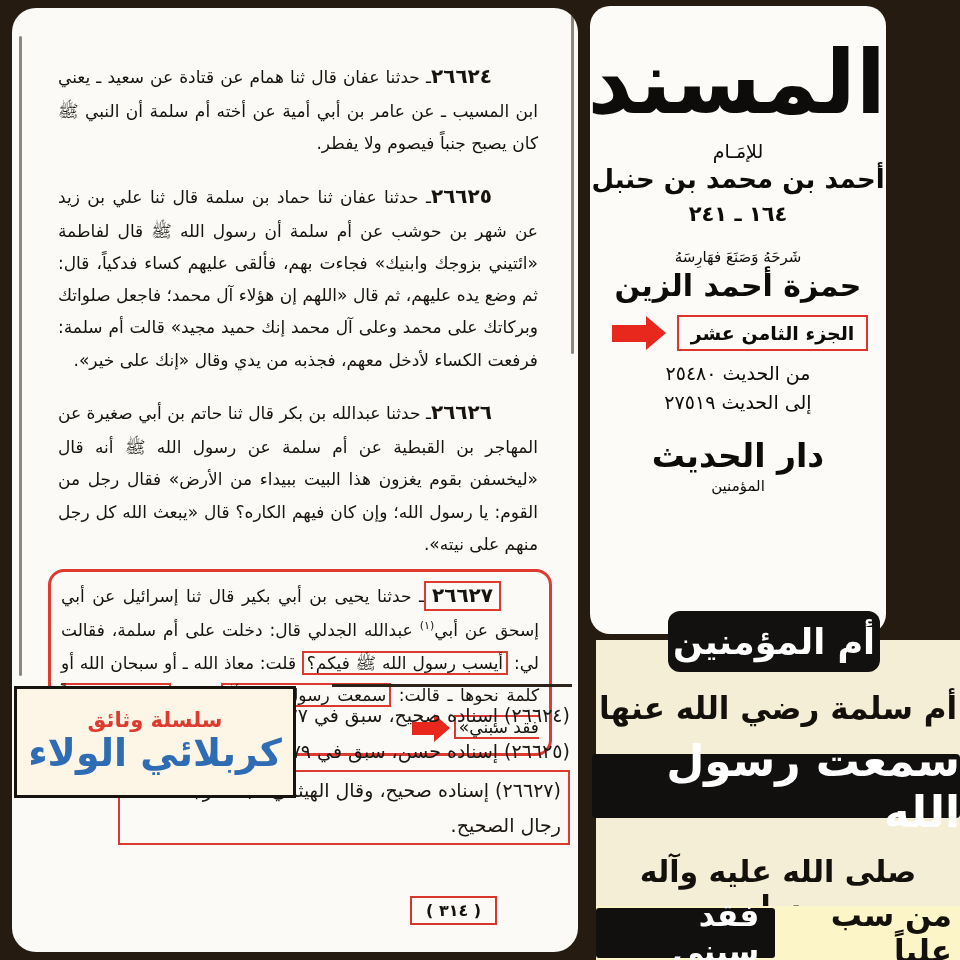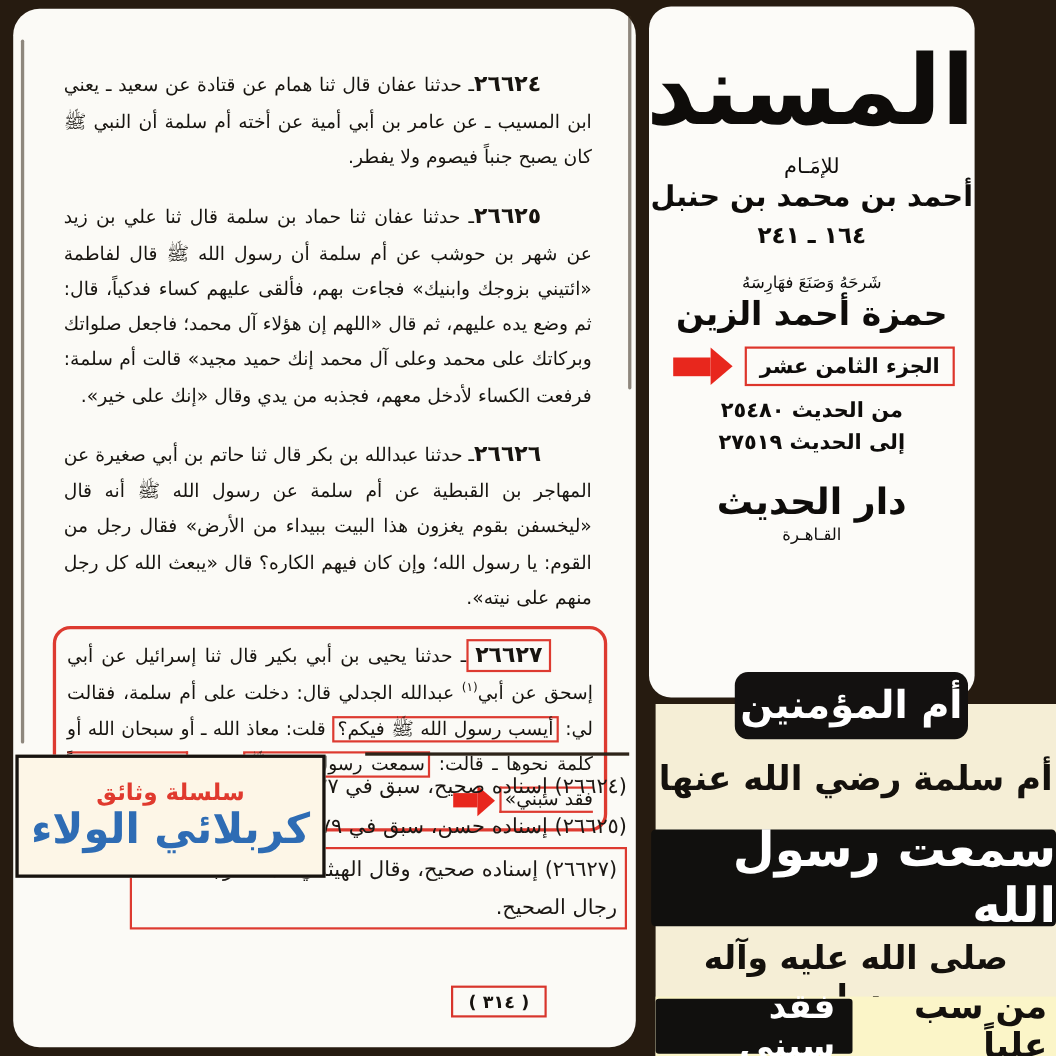--- a/index.html
+++ b/index.html
@@ -53,32 +53,32 @@
   .right-page{position:absolute;left:590px;top:6px;width:296px;height:628px;background:#fcfbf8;
               border-radius:20px;direction:rtl;text-align:center;color:#0e0c0a;}
   .tp-title{font-size:88px;font-weight:bold;line-height:1.25;margin-top:22px;}
   .tp-imam{font-size:19px;margin-top:2px;}
   .tp-author{font-size:26px;font-weight:bold;margin-top:2px;}
   .tp-years{font-size:21px;font-weight:bold;margin-top:8px;}
   .tp-sharh{font-size:15px;margin-top:22px;}
   .tp-editor{font-size:30px;font-weight:bold;margin-top:2px;}
   .tp-volrow{display:flex;direction:ltr;justify-content:center;align-items:center;gap:7px;margin-top:12px;}
   .vol-box{border:2.5px solid #dd352b;padding:5px 12px;font-size:19px;font-weight:bold;}
-  .tp-range{font-size:19px;font-weight:bold;margin-top:8px;line-height:1.55;}
+  .tp-range{font-size:19px;font-weight:normal;margin-top:8px;line-height:1.55;}
   .tp-pub{font-size:33px;font-weight:bold;margin-top:18px;}
   .tp-city{font-size:15px;margin-top:2px;letter-spacing:5px;}
 
   
   .caption{position:absolute;left:596px;top:640px;width:364px;height:320px;background:#f5eed6;}
   .badge1{position:absolute;left:668px;top:611px;width:212px;height:61px;background:#131110;
           border-radius:12px;color:#fff;font-size:35px;font-weight:bold;
           display:flex;align-items:center;justify-content:center;direction:rtl;}
   .cap-line1{position:absolute;top:50px;width:100%;text-align:center;direction:rtl;
              font-size:31px;font-weight:bold;color:#14110d;}
-  .badge2{position:absolute;left:592px;top:754px;width:368px;height:88px;background:#11100e;
+  .badge2{position:absolute;left:592px;top:754px;width:368px;height:64px;background:#11100e;
           color:#fff;font-size:44px;font-weight:bold;display:flex;align-items:center;
           justify-content:center;direction:rtl;border-radius:4px;}
   .cap-line2{position:absolute;top:214px;width:100%;text-align:center;direction:rtl;
              font-size:30px;font-weight:bold;color:#14110d;}
   .cap-bottom{position:absolute;left:596px;top:906px;width:364px;height:54px;background:#fbf5c8;
               display:flex;direction:rtl;align-items:center;justify-content:space-between;}
   .cap-b-right{font-size:31px;font-weight:bold;color:#14110d;padding-right:8px;}
   .cap-b-badge{background:#11100e;color:#fff;font-size:31px;font-weight:bold;height:50px;
                display:flex;align-items:center;padding:0 16px;border-radius:3px;}
 </style>
@@ -133,21 +133,21 @@
           <i class="shaft"></i>
           <i class="head"></i>
         </span>
       <span class="vol-box">الجزء الثامن عشر</span>
     </div>
     <div class="tp-range">
       <div>من الحديث ٢٥٤٨٠</div>
       <div>إلى الحديث ٢٧٥١٩</div>
     </div>
     <div class="tp-pub">دار الحديث</div>
-    <div class="tp-city">القـاهـرة</div>
+    <div class="tp-city">المؤمنين</div>
   </div>
 
   <div class="caption">
     <div class="cap-line1">أم سلمة رضي الله عنها</div>
     <div class="cap-line2">صلى الله عليه وآله وسلم</div>
   </div>
   <div class="badge1">أم المؤمنين</div>
   <div class="badge2">سمعت رسول الله</div>
   <div class="cap-bottom">
     <span class="cap-b-right">من سب علياً</span>

